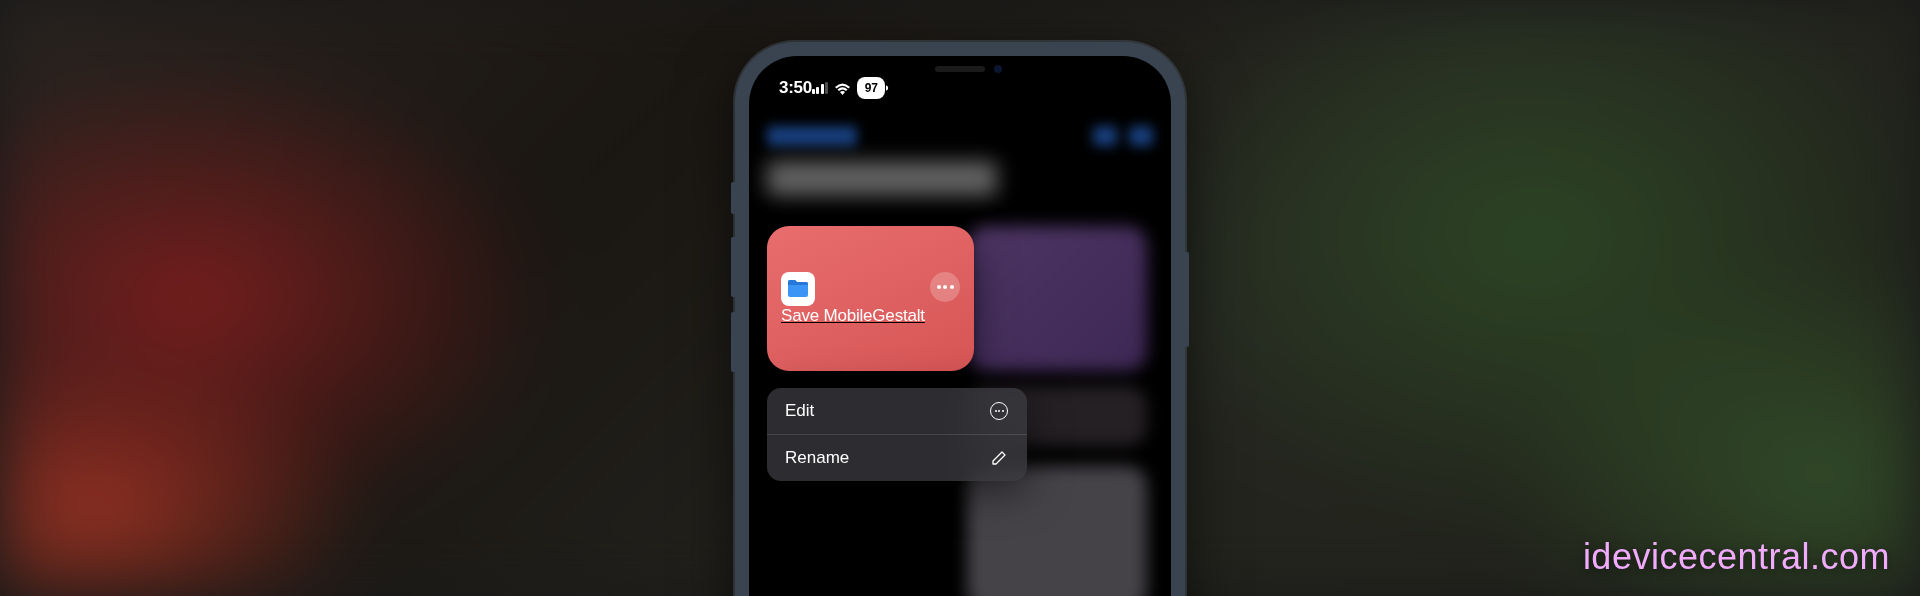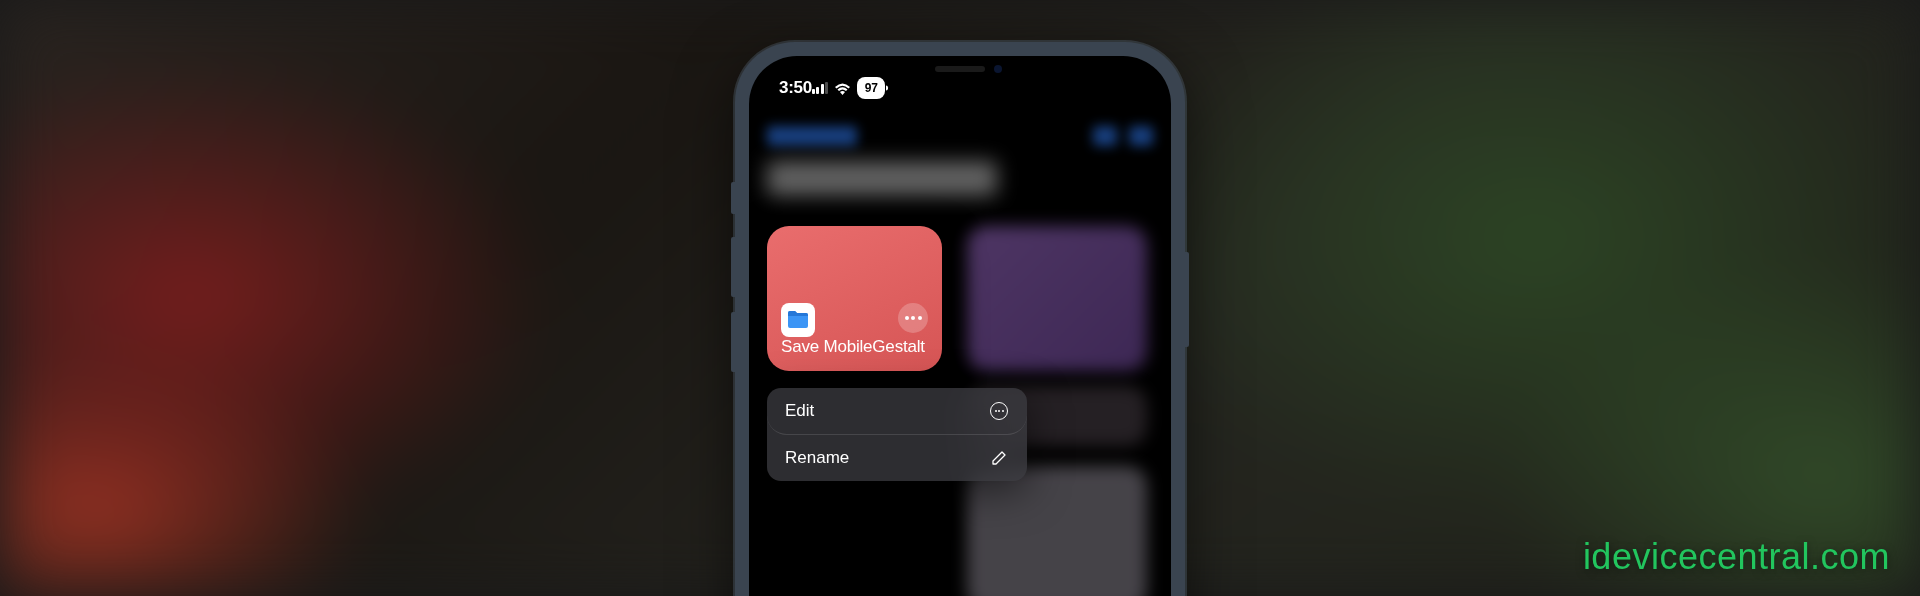--- a/index.html
+++ b/index.html
@@ -27,21 +27,21 @@
         radial-gradient(ellipse 600px 400px at 95% 80%, rgba(60, 100, 50, 0.6), transparent 55%),
         linear-gradient(135deg, #2a2420 0%, #1a1612 30%, #252520 60%, #1f2218 100%);
       filter: blur(30px);
       z-index: 0;
     }
 
     .watermark {
       position: absolute;
       bottom: 18px;
       right: 30px;
-      color: #22c55e;
+      color: #f0abfc;
       font-size: 36px;
       font-weight: 400;
       letter-spacing: 0.5px;
       z-index: 100;
       text-shadow: 0 2px 8px rgba(0,0,0,0.5);
     }
 
     .phone-container {
       position: absolute;
       left: 50%;
@@ -301,29 +301,30 @@
       top: 240px;
       width: 180px;
       height: 145px;
       background: #8a8590;
     }
 
     .shortcut-tile {
       position: absolute;
       left: 0;
       top: 0;
-      width: 175px;
+      width: 207px;
       height: 145px;
       background: linear-gradient(155deg, #e96d6d 0%, #d65555 100%);
       border-radius: 22px;
       padding: 14px;
       box-shadow: 0 15px 40px rgba(0, 0, 0, 0.5);
       display: flex;
       flex-direction: column;
-      justify-content: flex-end;
+      justify-content: center;
+      text-decoration: underline;
     }
 
     .tile-header {
       display: flex;
       justify-content: space-between;
       align-items: flex-start;
     }
 
     .tile-app-icon {
       width: 34px;
@@ -379,21 +380,20 @@
 
     .menu-item {
       display: flex;
       justify-content: space-between;
       align-items: flex-end;
       padding: 13px 18px;
       color: #ffffff;
       font-size: 17px;
       font-weight: 400;
       border-bottom: 0.5px solid rgba(255, 255, 255, 0.12);
-      border-radius: 20px;
     }
 
     .menu-item:last-child {
       border-bottom: none;
     }
 
     .menu-icon {
       width: 20px;
       height: 20px;
       display: flex;

